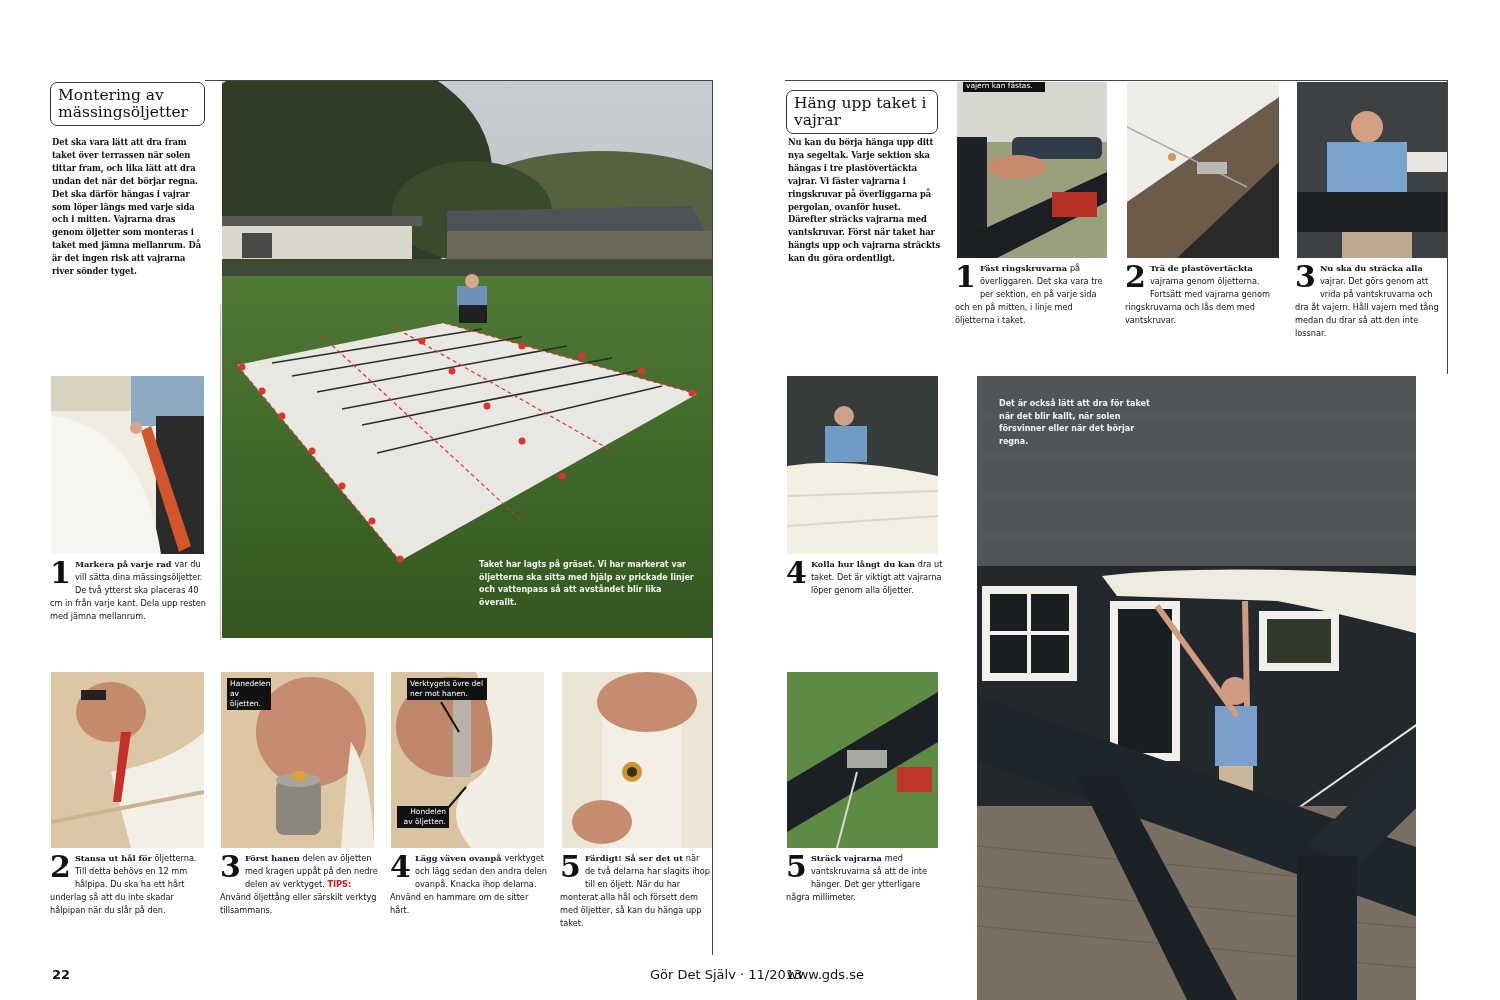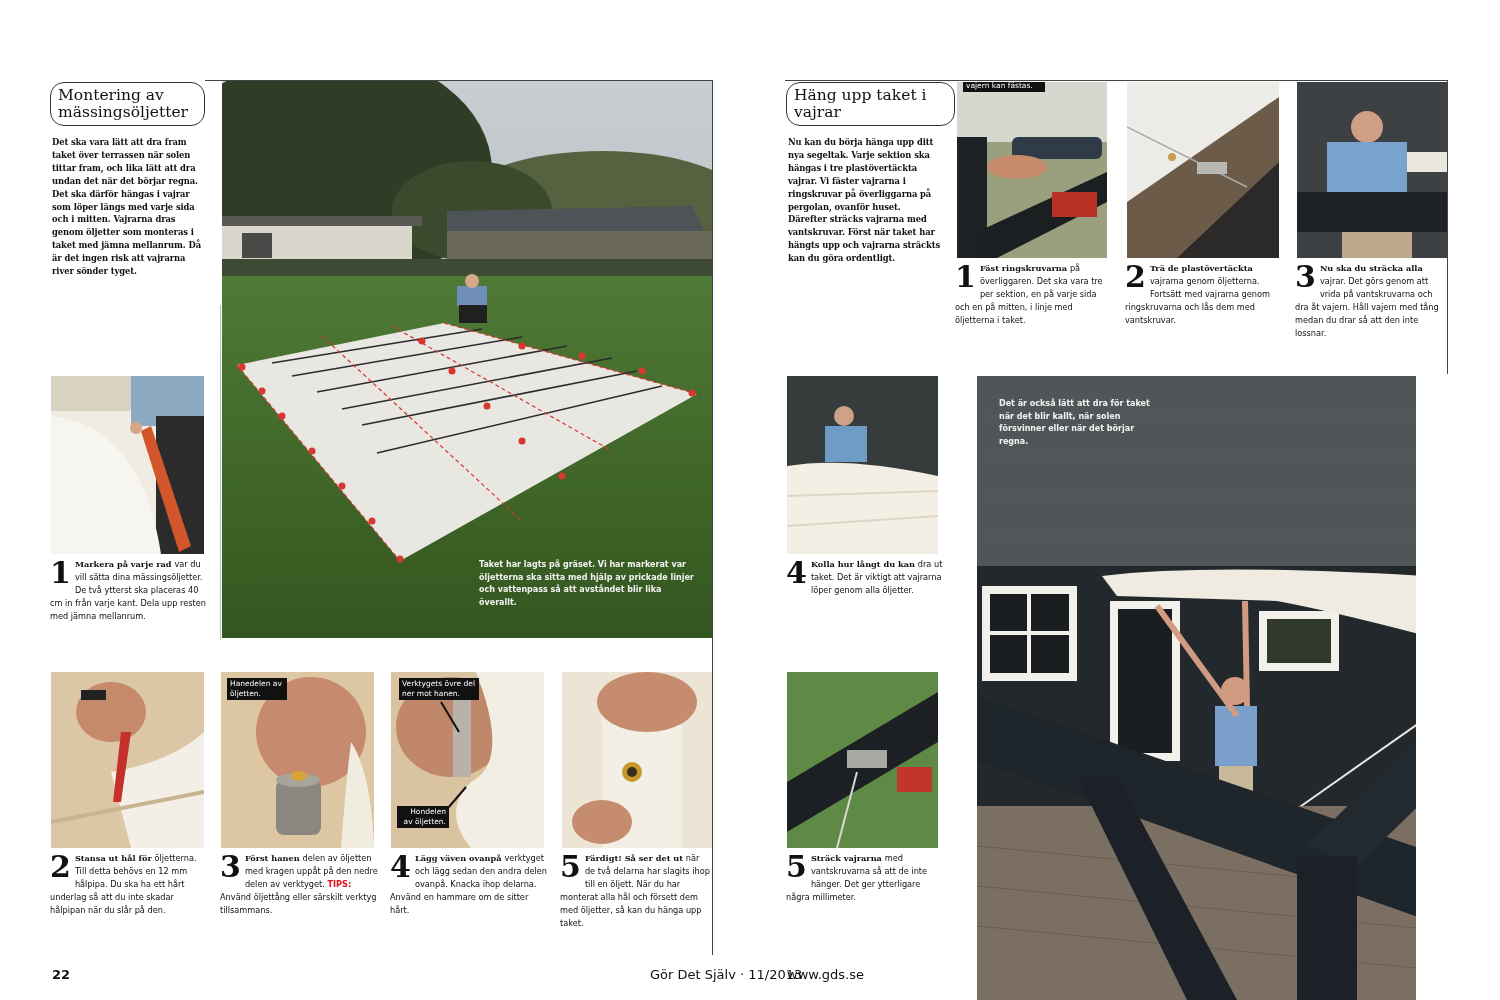--- a/index.html
+++ b/index.html
@@ -4,21 +4,21 @@
 <style>
   * { box-sizing: border-box; margin: 0; padding: 0; }
   html, body { width: 1500px; height: 1000px; background: #ffffff; overflow: hidden; }
   body { position: relative; font-family: "DejaVu Serif", serif; color: #111; }
 
   
   .frame-line { position: absolute; background: #444; }
 
   
   .title-box {
-    position: absolute; border: 1.5px solid #333; border-radius: 14px;
+    position: absolute; border: 1.5px solid #333; border-radius: 7px;
     padding: 4px 7px; background: #fff;
     font-family: "DejaVu Serif", serif; font-size: 15.5px; line-height: 17px; color: #111;
   }
 
   .body-text {
     position: absolute; font-family: "DejaVu Serif", serif; font-size: 8.4px; line-height: 12.9px;
     color: #111; font-weight: bold; letter-spacing: -0.1px;
   }
 
   .step { position: absolute; font-family: "DejaVu Sans", sans-serif; font-size: 8.2px; line-height: 12.9px; color: #111; }
@@ -149,33 +149,33 @@
 
 <div class="photo" style="left:221px; top:672px; width:153px; height:176px;">
   <svg width="153" height="176">
     <rect width="153" height="176" fill="#dcc7a2"></rect>
     <ellipse cx="90" cy="60" rx="55" ry="55" fill="#c58a70"></ellipse>
     <rect x="55" y="108" width="45" height="55" rx="8" fill="#8b8680"></rect>
     <ellipse cx="77" cy="108" rx="22" ry="7" fill="#a8a39b"></ellipse>
     <ellipse cx="78" cy="104" rx="8" ry="5" fill="#d7a43a"></ellipse>
     <path d="M130,70 Q150,100 153,176 L120,176 Q125,110 130,70 Z" fill="#f1ece0"></path>
   </svg>
-  <div class="label-black" style="left:6px; top:6px; width:60px;">Hanedelen av öljetten.</div>
+  <div class="label-black" style="left:6px; top:6px; width:44px;">Hanedelen av öljetten.</div>
 </div>
 
 <div class="photo" style="left:391px; top:672px; width:153px; height:176px;">
   <svg width="153" height="176">
     <rect width="153" height="176" fill="#d9c3a0"></rect>
     <ellipse cx="60" cy="55" rx="55" ry="50" fill="#c1876b"></ellipse>
     <rect x="62" y="20" width="18" height="85" fill="#b8b2aa"></rect>
     <path d="M85,0 L153,0 L153,176 L80,176 Q50,140 80,110 Q120,90 85,0 Z" fill="#f3eee3"></path>
     <line x1="45" y1="150" x2="75" y2="115" stroke="#111" stroke-width="2"></line>
     <line x1="50" y1="30" x2="68" y2="60" stroke="#111" stroke-width="2"></line>
   </svg>
-  <div class="label-black" style="left:8px; top:6px; width:80px;">Verktygets övre del ner mot hanen.</div>
+  <div class="label-black" style="left:16px; top:6px; width:80px;">Verktygets övre del ner mot hanen.</div>
   <div class="label-black" style="left:6px; top:134px; width:52px;text-align:right;">Hondelen av öljetten.</div>
 </div>
 
 <div class="photo" style="left:562px; top:672px; width:150px; height:176px;">
   <svg width="150" height="176">
     <rect width="150" height="176" fill="#ece5d6"></rect>
     <rect x="40" y="30" width="80" height="146" fill="#f4efe4"></rect>
     <ellipse cx="85" cy="30" rx="50" ry="30" fill="#c68c70"></ellipse>
     <ellipse cx="40" cy="150" rx="30" ry="22" fill="#c68c70"></ellipse>
     <circle cx="70" cy="100" r="10" fill="#c8982e"></circle>
@@ -208,21 +208,21 @@
   <span class="lead">Färdigt! Så ser det ut </span>
   <span>när de två delarna har slagits ihop till en öljett. När du har monterat alla hål och försett dem med öljetter, så kan du hänga upp taket.</span>
 </div>
 
 <div class="footer" style="left:52px; top:967px;">22</div>
 <div class="footer" style="left:622px; top:967px; font-weight:normal;margin-left:28px;">Gör Det Själv · 11/2013</div>
 
 <div class="frame-line" style="left:785px; top:80px; width:663px; height:1px;"></div>
 <div class="frame-line" style="left:1447px; top:80px; width:1px; height:294px;"></div>
 
-<div class="title-box" style="left:786px; top:82px; width:169px;">
+<div class="title-box" style="left:786px; top:90px; width:152px;">
   <span>Häng upp taket i vajrar</span>
 </div>
 
 <div class="body-text" style="left:788px; top:136px; width:153px;">Nu kan du börja hänga upp ditt nya segeltak. Varje sektion ska hängas i tre plastövertäckta vajrar. Vi fäster vajrarna i ringskruvar på överliggarna på pergolan, ovanför huset. Därefter sträcks vajrarna med vantskruvar. Först när taket har hängts upp och vajrarna sträckts kan du göra ordentligt.</div>
 
 <div class="photo" style="left:957px; top:82px; width:150px; height:176px;">
   <svg width="150" height="176">
     <rect width="150" height="176" fill="#9aa07d"></rect>
     <rect x="0" y="0" width="150" height="60" fill="#d6d8cf"></rect>
     <rect x="0" y="55" width="30" height="121" fill="#1d2226"></rect>

